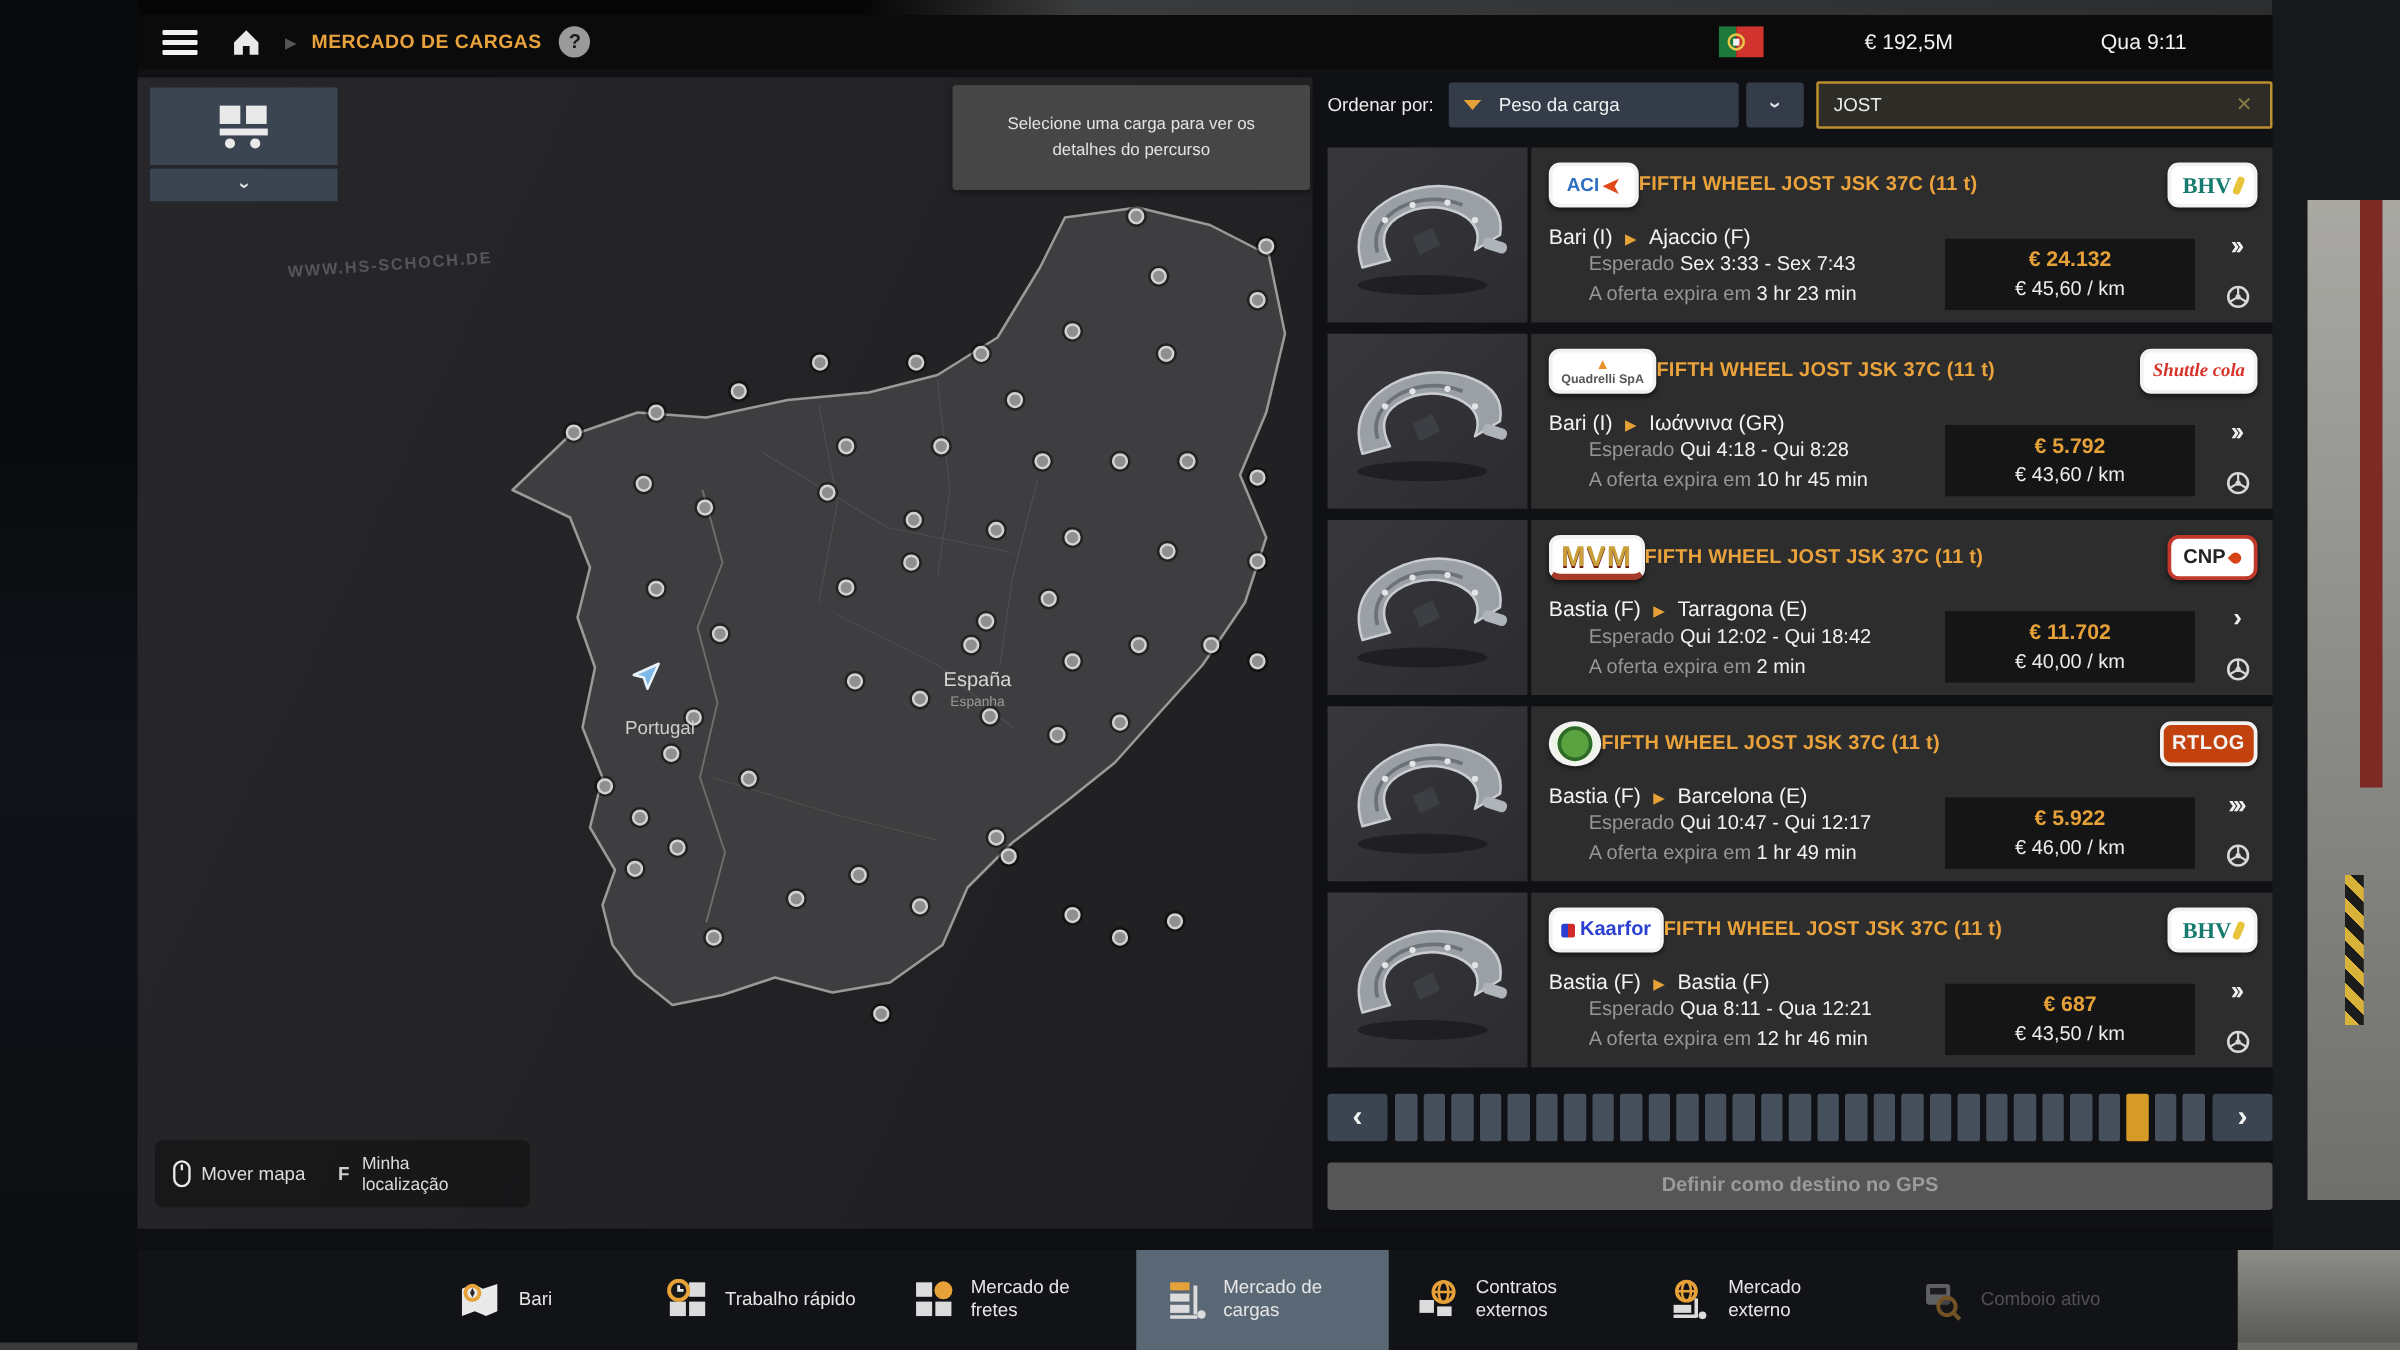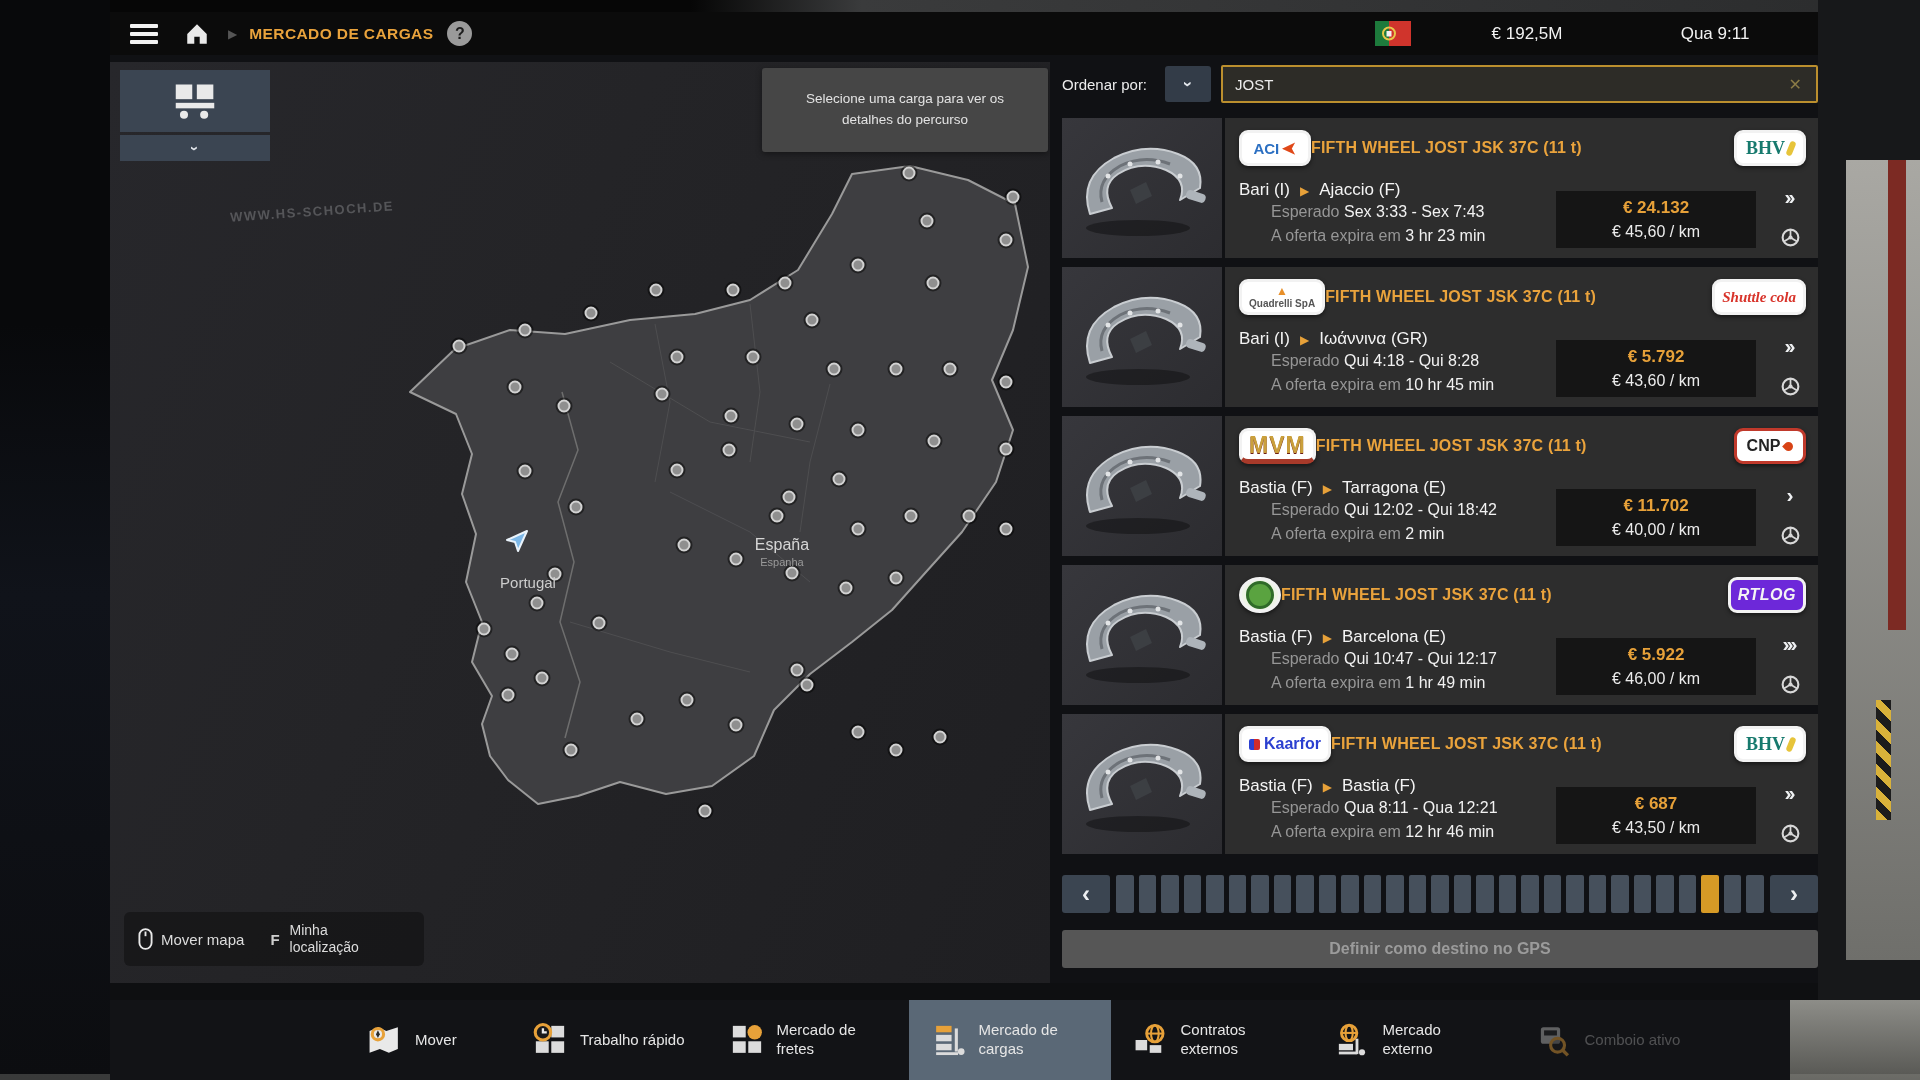--- a/index.html
+++ b/index.html
@@ -122,21 +122,21 @@
   .logo-quadrelli::before{content:"▲";color:#e8902a;font-size:12px;}
   .logo-shuttle{color:#d8332a;font-style:italic;font-size:15px;font-family:"Liberation Serif",serif;}
   .logo-mvm{color:#caa03c;font-size:23px;letter-spacing:1px;border-bottom:5px solid #a83a2a;
             text-shadow:0 1px 0 #6d1d12;}
   .logo-cnp{color:#232323;font-size:16px;border-color:#c0392b;}
   .logo-cnp::after{content:"";width:9px;height:9px;background:#d84315;margin-left:4px;
                    border-radius:50% 50% 50% 0;transform:rotate(45deg);}
   .logo-green{background:#eef4e6;width:42px;min-width:42px;max-width:42px;border-radius:50%;padding:0;}
   .logo-green::after{content:"";width:22px;height:22px;border-radius:50%;background:#5aa340;
                      border:3px solid #2f6b28;}
-  .logo-rtlog{background:#6d28d9;color:#f4f4f4;font-style:italic;font-size:16px;letter-spacing:.5px;}
+  .logo-rtlog{background:#c2410c;color:#f4f4f4;font-size:16px;letter-spacing:.5px;}
   .logo-kaarfor{color:#2b3fd0;font-size:16px;}
   .logo-kaarfor::before{content:"";width:11px;height:11px;margin-right:4px;border-radius:2px;
                         background:linear-gradient(90deg,#2b3fd0 50%,#d02b2b 50%);}
 
   .pager{position:absolute;left:0;top:813px;width:756px;height:38px;display:flex;gap:6px;}
   .pg-btn{width:48px;background:#3b4551;border-radius:3px;display:flex;align-items:center;
           justify-content:center;color:#eef0f2;font-size:24px;font-weight:bold;cursor:pointer;}
   .pg-track{flex:1;display:flex;gap:5px;}
   .seg{flex:1;background:#46505c;border-radius:2px;cursor:pointer;}
   .seg.active{background:#d69a26;}
@@ -394,20 +394,24 @@
         </svg>
       <span class="lbl">Mover mapa</span>
       <span class="key">F</span>
       <span class="loc">Minha localização</span>
     </div>
   </div>
 
   <div class="abs list-panel">
     <div class="list-head">
       <span class="sort-label">Ordenar por:</span>
+      <div class="dropdown">
+        <span class="caret-down"></span>
+        <span class="val">Peso da carga</span>
+      </div>
       <div class="chev-btn">
         <span>›</span>
       </div>
       <div class="searchbox">
         <input value="JOST" style="">
         <span class="search-clear">✕</span>
       </div>
     </div>
 
     <div class="offers" id="offers">
@@ -619,21 +623,21 @@
     </div>
 
     <div class="gps-btn">Definir como destino no GPS</div>
   </div>
 
   <div class="abs nav" id="nav">
       <div class="nav-item">
         <svg class="nav-ic">
           <use href="#i-map"></use>
         </svg>
-        <span class="nav-label">Mover</span>
+        <span class="nav-label">Bari</span>
       </div>
       <div class="nav-item">
         <svg class="nav-ic">
           <use href="#i-clock-grid"></use>
         </svg>
         <span class="nav-label">Trabalho rápido</span>
       </div>
       <div class="nav-item">
         <svg class="nav-ic">
           <use href="#i-grid-dot"></use>

